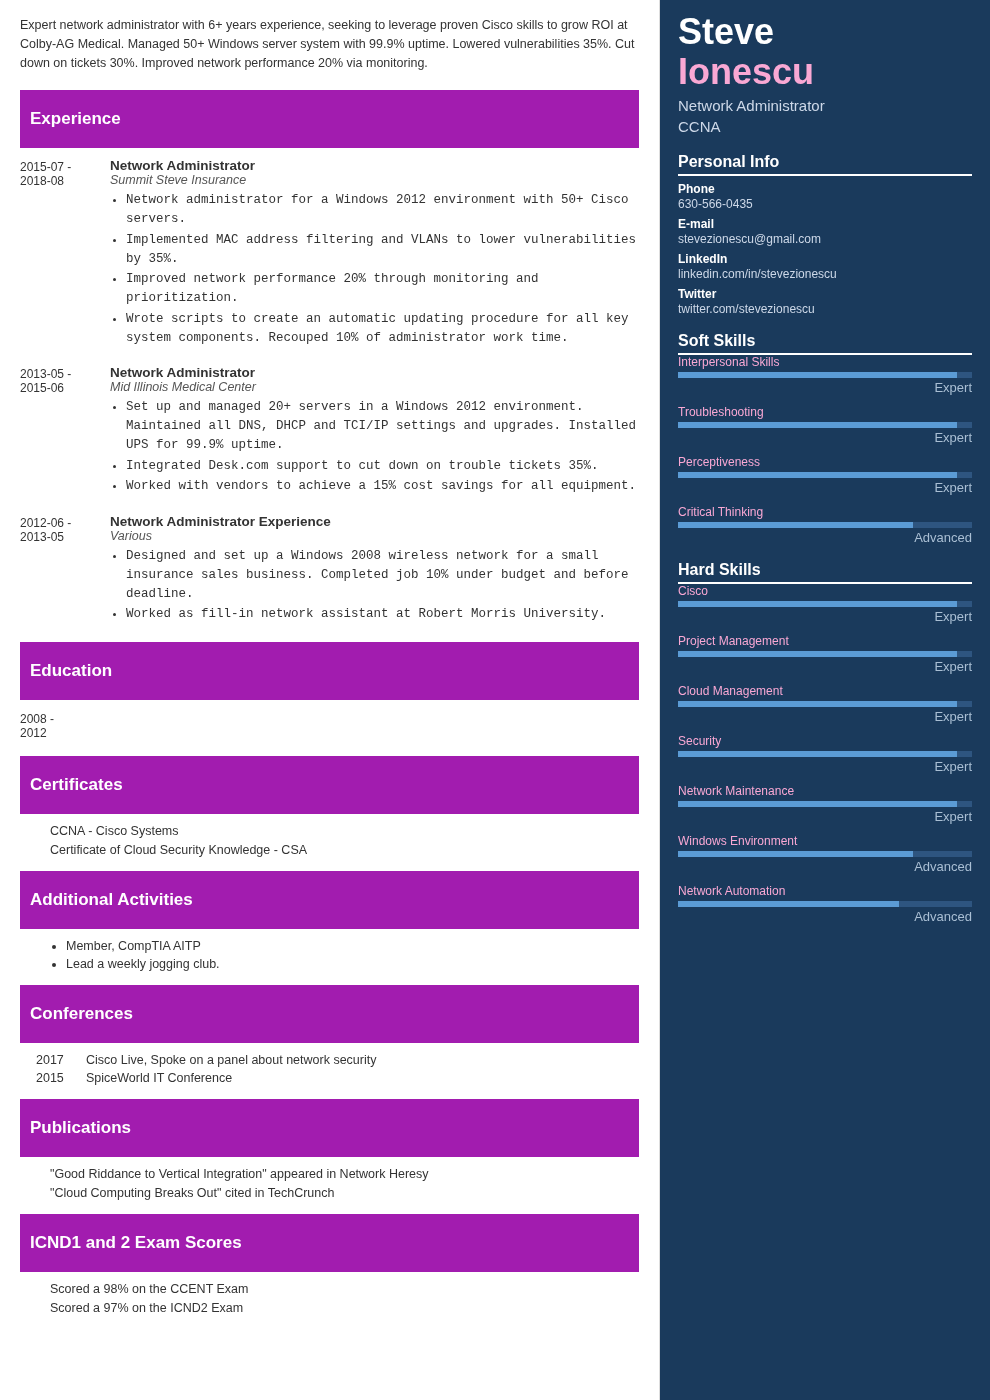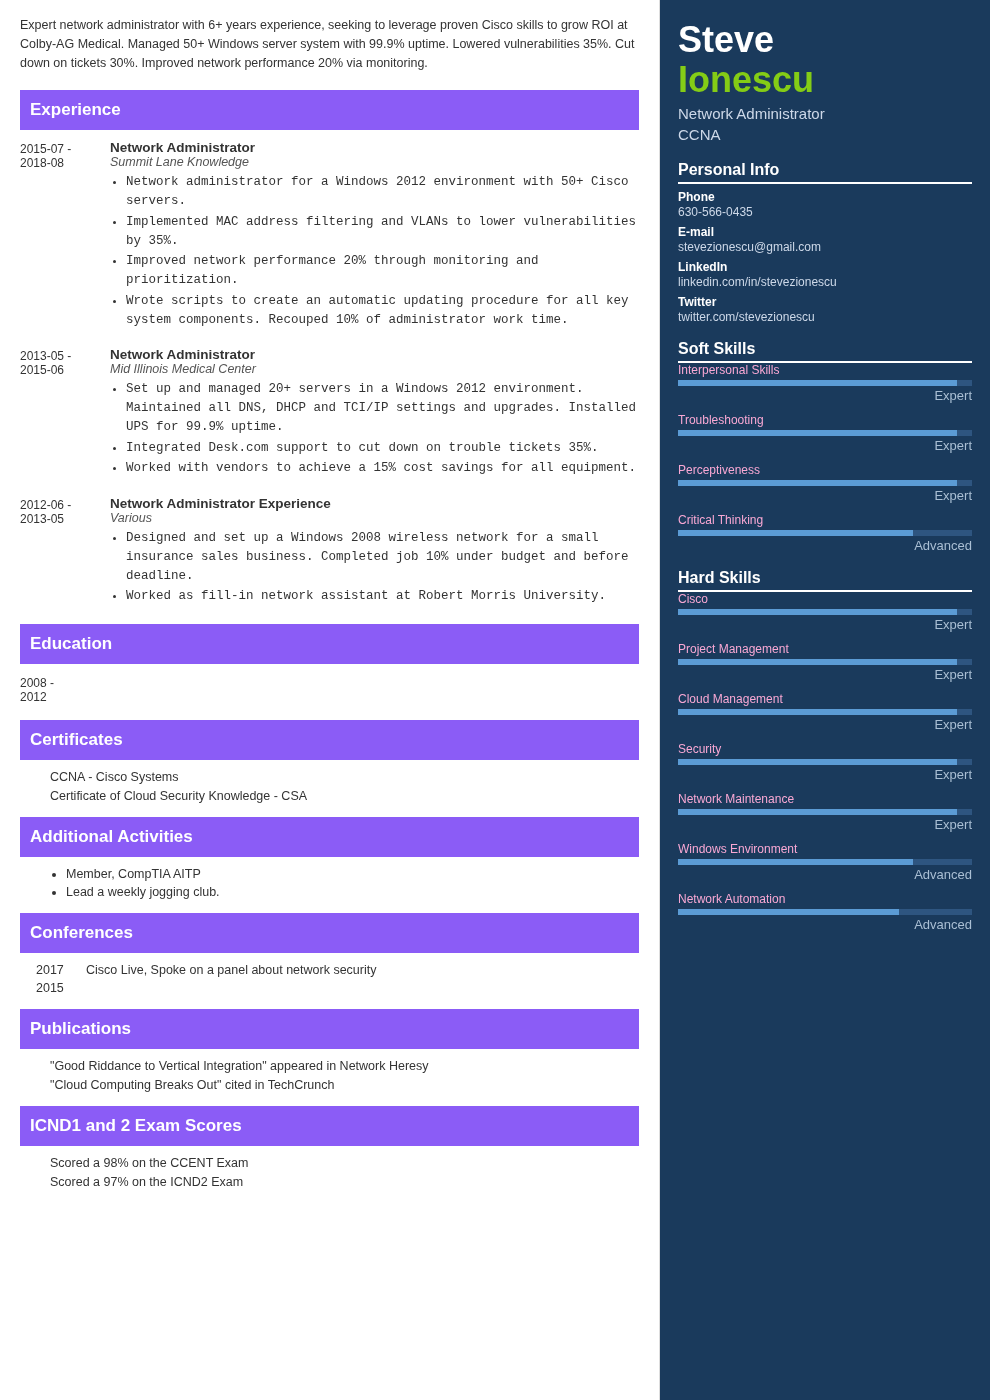--- a/index.html
+++ b/index.html
@@ -1,45 +1,45 @@
 <!DOCTYPE html>
 <html><head>
   <meta charset="utf-8">
   <style>
     * { box-sizing: border-box; margin: 0; padding: 0; }
     body { font-family: Arial, sans-serif; font-size: 13px; color: #333; background: #fff; width: 990px; }
     .container { display: flex; width: 990px; min-height: 1400px; }
     .left-col { flex: 1; padding: 16px 20px; border-right: 1px solid #ddd; }
-    .right-col { width: 330px; background: #1a3a5c; color: #fff; padding: 20px 18px; }
+    .right-col { width: 330px; background: #1a3a5c; color: #fff; padding: 12px 18px; }
 
     
     .summary { font-size: 12.5px; line-height: 1.5; margin-bottom: 18px; color: #333; }
 
     
-    .section-header { background: #8b5cf6; color: #fff; font-size: 17px; font-weight: bold; padding: 10px 10px; margin-bottom: 10px; margin-top: 8px; }
+    .section-header { background: #a21caf; color: #fff; font-size: 17px; font-weight: bold; padding: 19px 10px; margin-bottom: 10px; margin-top: 8px; }
 
     
     .entry { display: flex; margin-bottom: 16px; }
     .entry-date { width: 90px; min-width: 90px; font-size: 12px; color: #333; padding-top: 2px; }
     .entry-content { flex: 1; }
     .entry-title { font-size: 13.5px; font-weight: bold; color: #333; }
     .entry-subtitle { font-style: italic; font-size: 12.5px; color: #555; margin-bottom: 4px; }
     .entry-bullets { padding-left: 16px; }
     .entry-bullets li { font-size: 12.5px; line-height: 1.5; margin-bottom: 2px; font-family: Liberation Mono, monospace; }
 
     
     .simple-section { margin-bottom: 14px; }
     .conf-entry { display: flex; margin-bottom: 4px; padding-left: 16px; align-items: center; }
     .conf-year { width: 50px; font-size: 12.5px; }
     .conf-desc { font-size: 12.5px; flex: 1; }
 
     
     .name-block { margin-bottom: 12px; }
     .name-first { font-size: 36px; font-weight: bold; color: #fff; line-height: 1.1; }
-    .name-last { font-size: 36px; font-weight: bold; color: #84cc16; line-height: 1.1; }
+    .name-last { font-size: 36px; font-weight: bold; color: #f9a8d4; line-height: 1.1; }
     .name-title { font-size: 15px; color: #cdd8e8; margin-top: 4px; line-height: 1.4; }
 
     .right-section-header { font-size: 16px; font-weight: bold; color: #fff; border-bottom: 2px solid #fff; padding-bottom: 3px; margin-top: 16px; margin-bottom: 0; }
 
     .info-label { font-size: 12px; font-weight: bold; color: #fff; margin-bottom: 1px; margin-top: 6px; }
     .info-value { font-size: 12px; color: #cdd8e8; margin-bottom: 2px; }
 
     
     .skill-item { margin-bottom: 10px; }
     .skill-name { font-size: 12px; color: #f9a8d4; margin-bottom: 3px; }
@@ -57,21 +57,21 @@
     <p class="summary">Expert network administrator with 6+ years experience, seeking to leverage proven Cisco skills to grow ROI at Colby-AG Medical. Managed 50+ Windows server system with 99.9% uptime. Lowered vulnerabilities 35%. Cut down on tickets 30%. Improved network performance 20% via monitoring.</p>
 
     <div class="simple-section">
       <div class="section-header">Experience</div>
       <div id="experience-entries">
           <div class="entry">
             <div class="entry-date" style="white-space: pre-line;">2015-07 -
 2018-08</div>
             <div class="entry-content">
               <div class="entry-title">Network Administrator</div>
-              <div class="entry-subtitle">Summit Lane Knowledge</div>
+              <div class="entry-subtitle">Summit Steve Insurance</div>
               <ul class="entry-bullets">
                 <li>Network administrator for a Windows 2012  environment with 50+ Cisco servers.</li>
                 <li>Implemented MAC address filtering and VLANs to lower vulnerabilities by 35%.</li>
                 <li>Improved network performance 20% through monitoring and prioritization.</li>
                 <li>Wrote scripts to create an automatic updating procedure for all key system components. Recouped 10% of administrator work time.</li>
               </ul>
             </div>
           </div>
           <div class="entry">
             <div class="entry-date" style="white-space: pre-line;">2013-05 -
@@ -129,20 +129,21 @@
 
     <div class="simple-section">
       <div class="section-header">Conferences</div>
       <div id="conference-items">
           <div class="conf-entry">
             <span class="conf-year">2017</span>
             <span class="conf-desc">Cisco Live, Spoke on a panel about network security</span>
           </div>
           <div class="conf-entry">
             <span class="conf-year">2015</span>
+            <span class="conf-desc">SpiceWorld IT Conference</span>
           </div>
         </div>
     </div>
 
     <div class="simple-section">
       <div class="section-header">Publications</div>
       <div id="publication-items">
           <div style="padding-left: 30px; font-size: 12.5px; margin-bottom: 5px;">"Good Riddance to Vertical Integration" appeared in Network Heresy</div>
           <div style="padding-left: 30px; font-size: 12.5px; margin-bottom: 5px;">"Cloud Computing Breaks Out" cited in TechCrunch</div>
         </div>

